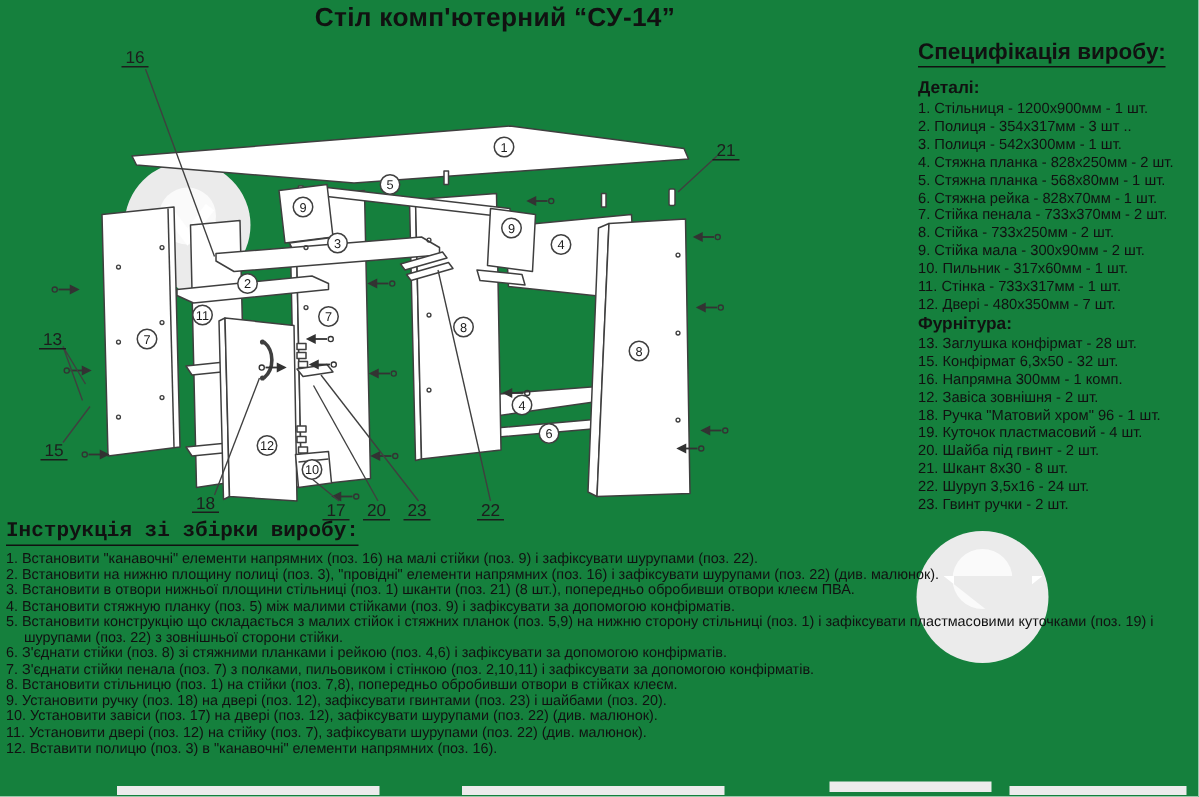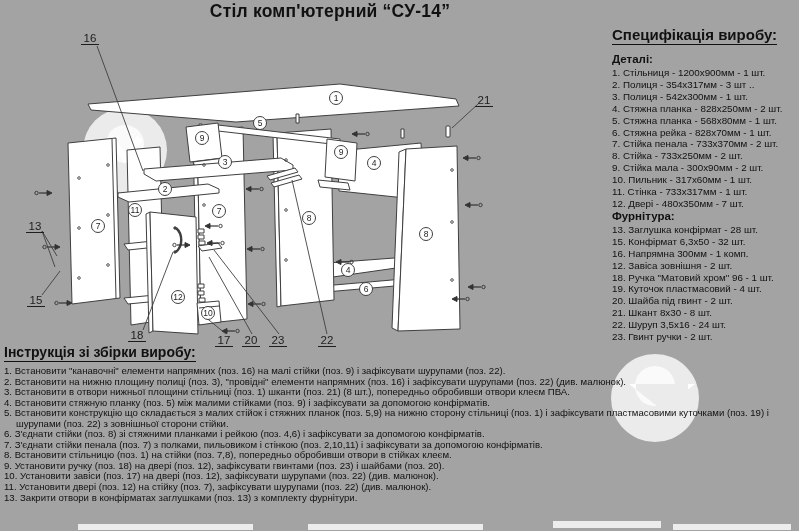--- a/index.html
+++ b/index.html
@@ -1,30 +1,30 @@
 <!DOCTYPE html>
 <html><head>
 <meta charset="utf-8">
 <style>
   html,body{margin:0;padding:0;background:#fff;}
-  .page{position:relative;width:799px;height:531px;background:#a3a3a3;overflow:hidden;
+  .page{position:relative;width:799px;height:531px;background:#15803d;overflow:hidden;
         font-family:"Liberation Sans",sans-serif;color:#111;}
   .title{position:absolute;left:0;top:1px;width:660px;margin:0;text-align:center;
          font-size:17.5px;font-weight:bold;letter-spacing:.2px;}
   .diagram{position:absolute;left:0;top:0;width:612px;height:350px;}
   .diagram svg{display:block;}
   .diagram svg text{font-family:"Liberation Sans",sans-serif;}
   .spec{position:absolute;left:612px;top:26px;width:186px;}
   .spec h2{margin:0 0 10px 0;font-size:15px;font-weight:bold;}
   .spec h2 span{border-bottom:1.6px solid #111;padding-bottom:1px;}
   .spec h3{margin:0 0 2px 0;font-size:11.5px;font-weight:bold;}
   .spec .li-row{font-size:9.8px;line-height:11.9px;white-space:nowrap;}
   .instructions{position:absolute;left:4px;top:344px;width:793px;}
   .instructions h2{margin:0 0 6px 0;font-size:14px;font-weight:bold;}
-  .instructions h2 span{border-bottom:1.8px solid #111;padding-bottom:1px;}
+  .instructions h2 span{border-bottom:1.8px solid #111;padding-bottom:1px;font-family:Liberation Mono, monospace;}
   .instructions .li-row{font-size:9.6px;line-height:10.55px;white-space:normal;
                         padding-left:12px;text-indent:-12px;}
 </style>
 </head>
 <body>
 
 <div class="page">
 
   <h1 class="title">Стіл комп'ютерний “СУ-14”</h1>
 
@@ -365,21 +365,21 @@
         <div class="li-row">2. Встановити на нижню площину полиці (поз. 3), "провідні" елементи напрямних (поз. 16) і зафіксувати шурупами (поз. 22) (див. малюнок).</div>
         <div class="li-row">3. Встановити в отвори нижньої площини стільниці (поз. 1) шканти (поз. 21) (8 шт.), попередньо обробивши отвори клеєм ПВА.</div>
         <div class="li-row">4. Встановити стяжную планку (поз. 5) між малими стійками (поз. 9) і зафіксувати за допомогою конфірматів.</div>
         <div class="li-row">5. Встановити конструкцію що складається з малих стійок і стяжних планок (поз. 5,9) на нижню сторону стільниці (поз. 1) і зафіксувати пластмасовими куточками (поз. 19) і шурупами (поз. 22) з зовнішньої сторони стійки.</div>
         <div class="li-row">6. З'єднати стійки (поз. 8) зі стяжними планками і рейкою (поз. 4,6) і зафіксувати за допомогою конфірматів.</div>
         <div class="li-row">7. З'єднати стійки пенала (поз. 7) з полками, пильовиком і стінкою (поз. 2,10,11) і зафіксувати за допомогою конфірматів.</div>
         <div class="li-row">8. Встановити стільницю (поз. 1) на стійки (поз. 7,8), попередньо обробивши отвори в стійках клеєм.</div>
         <div class="li-row">9. Установити ручку (поз. 18) на двері (поз. 12), зафіксувати гвинтами (поз. 23) і шайбами (поз. 20).</div>
         <div class="li-row">10. Установити завіси (поз. 17) на двері (поз. 12), зафіксувати шурупами (поз. 22) (див. малюнок).</div>
         <div class="li-row">11. Установити двері (поз. 12) на стійку (поз. 7), зафіксувати шурупами (поз. 22) (див. малюнок).</div>
-        <div class="li-row">13. Закрити отвори в конфірматах заглушками (поз. 13) з комплекту фурнітури.</div>
+        <div class="li-row">12. Вставити полицю (поз. 3) в "канавочні" елементи напрямних (поз. 16).</div>
       </div>
   </section>
 
 <div style="position: absolute; background: rgb(236, 236, 236); z-index: 0; left: 78px; top: 524px; width: 175px; height: 6px;"></div>
     <div style="position: absolute; background: rgb(236, 236, 236); z-index: 0; left: 308px; top: 524px; width: 175px; height: 6px;"></div>
     <div style="position: absolute; background: rgb(236, 236, 236); z-index: 0; left: 553px; top: 521px; width: 108px; height: 7px;"></div>
     <div style="position: absolute; background: rgb(236, 236, 236); z-index: 0; left: 673px; top: 524px; width: 118px; height: 6px;"></div>
   </div>
 
 </body></html>

